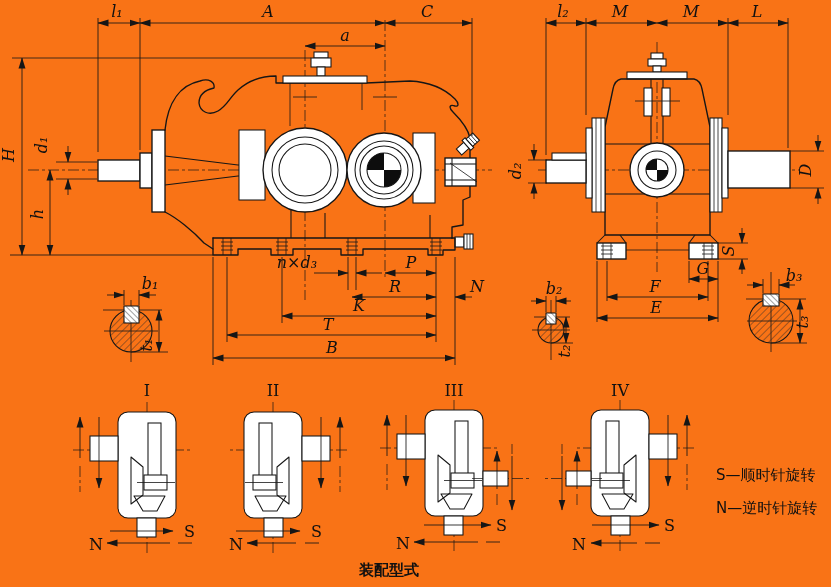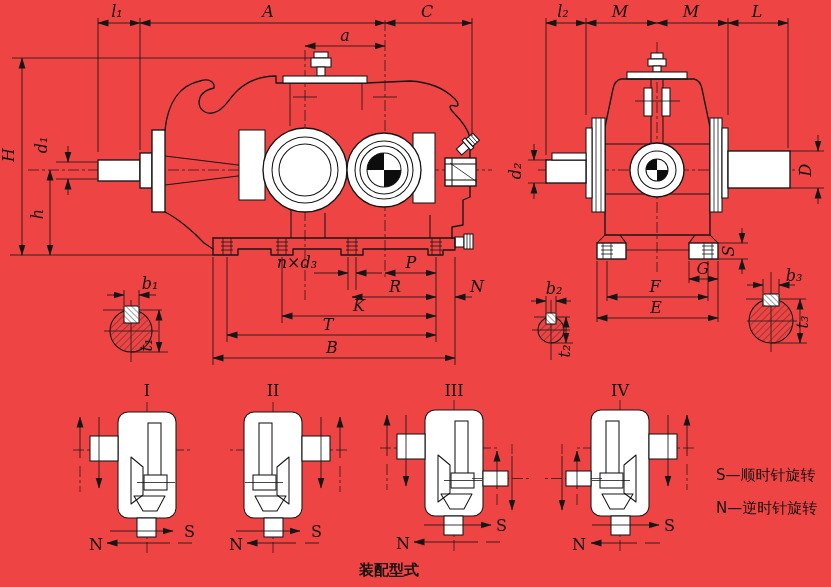--- a/index.html
+++ b/index.html
@@ -1,16 +1,16 @@
 <!DOCTYPE html>
 <html><head>
 <meta charset="utf-8">
 <style>
   html,body{margin:0;padding:0;background:#fff;}
-  .page{width:831px;height:587px;background:#ef4444;position:relative;overflow:hidden;}
+  .page{width:831px;height:587px;background:#f97316;position:relative;overflow:hidden;}
   svg{display:block;}
   .o  {fill:none;stroke:#161616;stroke-width:1.35;stroke-linejoin:round;stroke-linecap:round;}
   .o2 {fill:none;stroke:#161616;stroke-width:1.05;stroke-linejoin:round;}
   .ow {fill:#fff;stroke:#161616;stroke-width:1.35;}
   .ow2{fill:#fff;stroke:#161616;stroke-width:1.05;}
   .thin{fill:none;stroke:#161616;stroke-width:0.8;}
   .dim {fill:none;stroke:#161616;stroke-width:0.85;}
   .cl  {fill:none;stroke:#161616;stroke-width:0.7;stroke-dasharray:11 3 3 3;}
   .blk {fill:#0d0d0d;stroke:none;}
   text.d{font:italic 16px "DejaVu Serif","DejaVu Sans",serif;fill:#111;}

